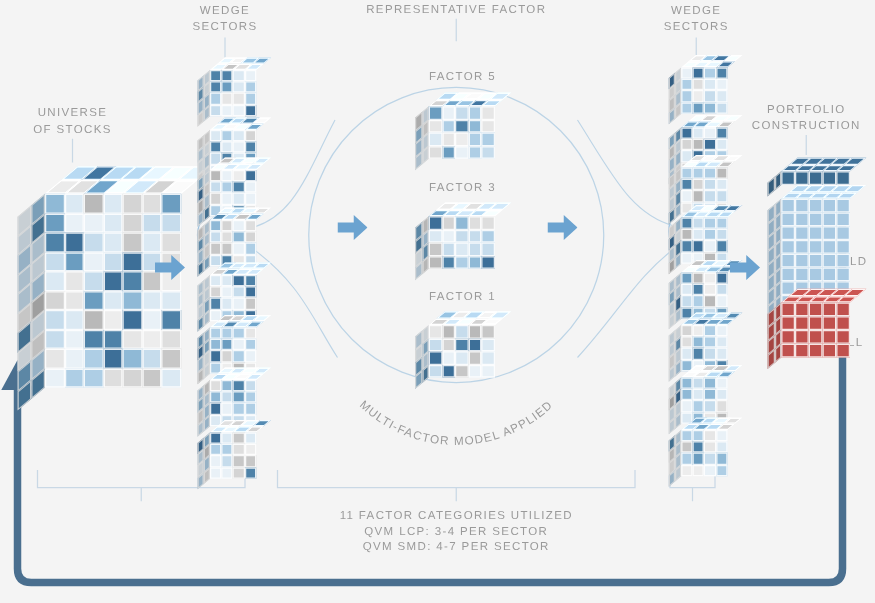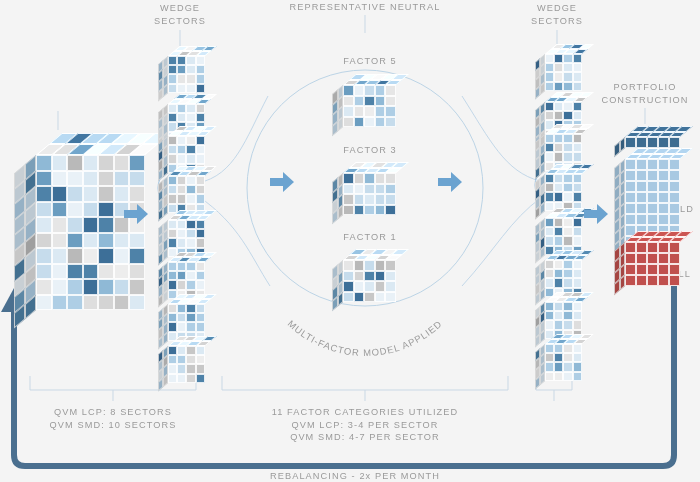--- a/index.html
+++ b/index.html
@@ -66,47 +66,46 @@
     <line x1="554" y1="390" x2="554" y2="401" stroke="#c9d8e5" stroke-width="1"></line>
 
     <path d="M 674 170 L 674 455 Q 674 466 663 466 L 25 466 Q 14 466 14 455 L 14 305" fill="none" stroke="#4a6f8f" stroke-width="6" stroke-linecap="butt"></path>
     <polygon points="14,288 1,312 27,312" fill="#4a6f8f"></polygon>
 
     <text font-family="Liberation Sans, sans-serif" font-size="9.4" letter-spacing="1" fill="#9a9a9a">
       <textPath id="caption-textpath" href="#arcpath" startOffset="50%" text-anchor="middle">MULTI-FACTOR MODEL APPLIED</textPath>
     </text>
   </svg>
 
+  <div class="lbl" style="left:8px;top:84px;width:100px;">UNIVERSE
+OF STOCKS</div>
 
   <div class="lbl" style="left:130px;top:2px;width:100px;">WEDGE
 SECTORS</div>
 
-  <div class="lbl" style="left:275px;top:1px;width:180px;">REPRESENTATIVE NEUTRAL</div>
+  <div class="lbl" style="left:275px;top:1px;width:180px;">REPRESENTATIVE FACTOR</div>
 
   <div class="lbl" style="left:507px;top:2px;width:100px;">WEDGE
 SECTORS</div>
 
   <div class="lbl" style="left:585px;top:81px;width:120px;">PORTFOLIO
 CONSTRUCTION</div>
 
   <div class="lbl" style="left:325px;top:55px;width:90px;">FACTOR 5</div>
   <div class="lbl" style="left:325px;top:144px;width:90px;">FACTOR 3</div>
   <div class="lbl" style="left:325px;top:231px;width:90px;">FACTOR 1</div>
 
   <div class="lbl" style="left:664px;top:148px;width:40px;text-align:left;">BUY</div>
   <div class="lbl" style="left:664px;top:203px;width:42px;text-align:left;">HOLD</div>
   <div class="lbl" style="left:664px;top:268px;width:40px;text-align:left;">SELL</div>
 
-  <div class="lbl" style="left:33px;top:406px;width:160px;">QVM LCP: 8 SECTORS
-QVM SMD: 10 SECTORS</div>
   <div class="lbl" style="left:255px;top:406px;width:220px;">11 FACTOR CATEGORIES UTILIZED
 QVM LCP: 3-4 PER SECTOR
 QVM SMD: 4-7 PER SECTOR</div>
 
-  <div class="lbl" style="left:250px;top:470px;width:210px;">REBALANCING - 2x PER MONTH</div>
 
   <div id="blocks">
       <div class="blk" style="left: 14px; top: 133px; width: 130.5px; height: 177px;">
         <div class="face" style="left: 0px; top: 22px; width: 22px; height: 155px; grid-template-columns: repeat(2, 1fr); grid-template-rows: repeat(10, 1fr); transform: skewY(-40deg); transform-origin: 100% 0px;">
           <div class="cell" style="background: rgb(233, 241, 247); filter: brightness(0.86);"></div>
           <div class="cell" style="background: rgb(143, 185, 214); filter: brightness(0.86);"></div>
           <div class="cell" style="background: rgb(219, 233, 243); filter: brightness(0.86);"></div>
           <div class="cell" style="background: rgb(78, 130, 168); filter: brightness(0.86);"></div>
           <div class="cell" style="background: rgb(174, 206, 229); filter: brightness(0.86);"></div>
           <div class="cell" style="background: rgb(198, 220, 236); filter: brightness(0.86);"></div>

